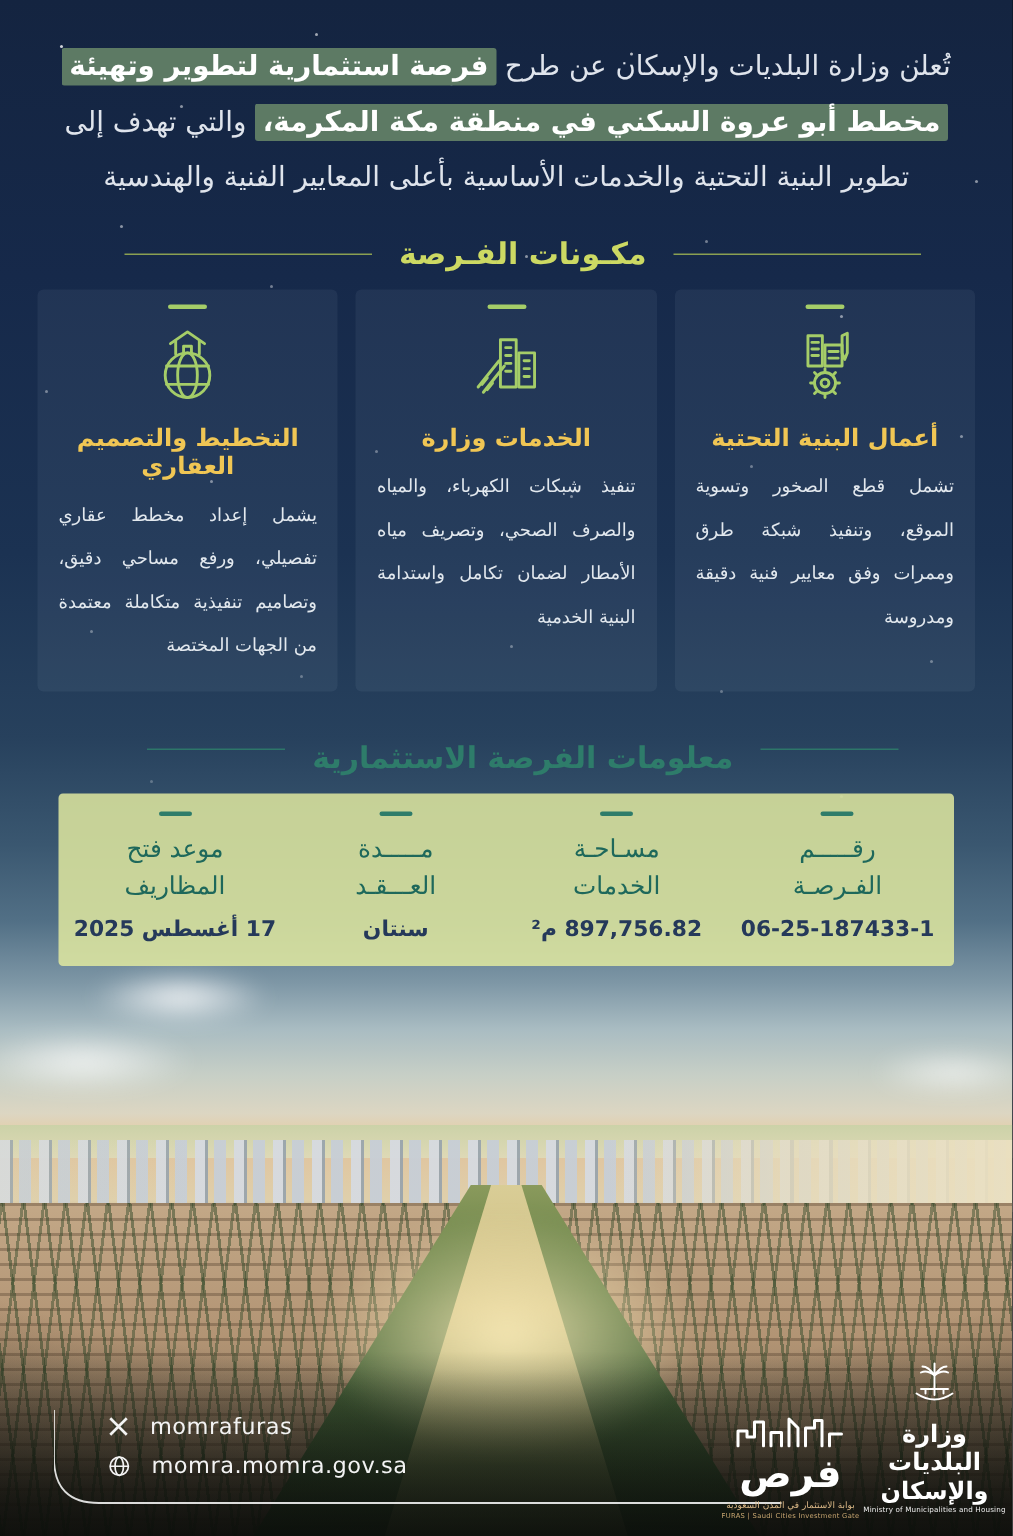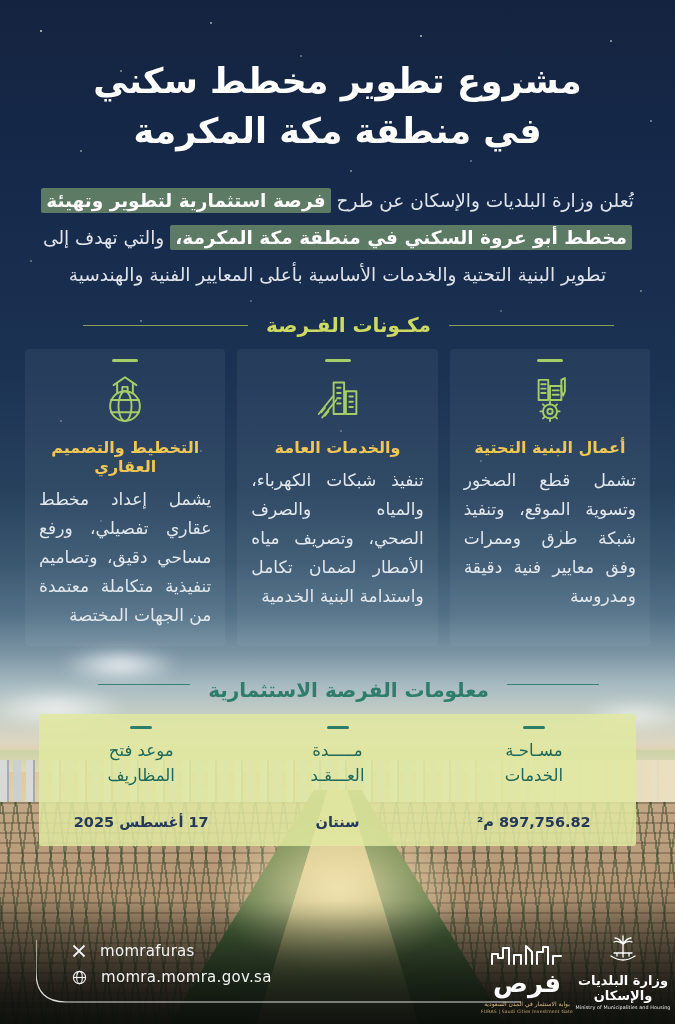--- a/index.html
+++ b/index.html
@@ -60,30 +60,30 @@
   .sec-head.teal h2 { color:#2e7c6a;margin-top:12px; }
   .sec-head.teal .rule { width:92px; background:#2e7c6a; opacity:.9; }
 
   
   .cards { position:relative; display:flex; gap:12px; padding:0 25px; margin-top:12px; }
   .card { flex:1; min-height:252px; background:rgba(226,240,248,.06);
     border-radius:4px; padding:8px 14px 16px; text-align:center; }
   .card .dash { width:26px; height:3px; background:#a5cd68; margin:2px auto 10px; border-radius:2px; }
   .card .icon { display:block; margin:0 auto; }
   .card h3 { font-size:16px; font-weight:bold; color:#f0c654; margin:10px 0 9px; }
-  .card p { font-size:17px; line-height:29px; color:#e2e8ee;
+  .card p { font-size:12px; line-height:29px; color:#e2e8ee;
     text-align:justify; text-align-last:right; direction:rtl; }
 
   
   .panel { position:relative; width:597px; margin:12px auto 0; display:flex;
     background:rgba(225,233,160,.85); border-radius:3px; padding:12px 4px 16px; }
   .info-col { flex:1; text-align:center; }
   .info-col .dash { width:22px; height:3px; background:#2e7c6a; margin:0 auto 9px; border-radius:2px; }
   .info-col .lbl { font-size:16.5px; font-weight:normal; color:#1e685b; line-height:25px; }
-  .info-col .val { font-size:14.5px; font-weight:bold; color:#25395a; margin-top:26px; }
+  .info-col .val { font-size:14.5px; font-weight:bold; color:#25395a; margin-top:9px; }
 
   
   .city { position:absolute; left:0; right:0; top:750px; height:274px; overflow:hidden; }
   .city .skyband { position:absolute; top:0; left:0; right:0; height:22px;
     background:linear-gradient(180deg,#ccd2a8,#ded9b6); }
   .city .towers { position:absolute; top:10px; left:0; right:0; height:48px;
     background:
       repeating-linear-gradient(90deg,
         rgba(214,218,224,.95) 0 7px, rgba(150,162,172,.9) 7px 9px,
         rgba(0,0,0,0) 9px 13px, rgba(199,206,214,.95) 13px 21px,
@@ -124,21 +124,21 @@
   .link-row.row2 { top:32px; }
 
   .furas { position:absolute; right:100px; bottom:10px; width:96px; text-align:center;
     color:#ffffff; direction:rtl; }
   .furas .name { font-size:26px; font-weight:bold; line-height:28px; }
   .furas .tag-ar { font-size:6px; color:#dcb988; margin-top:3px; }
   .furas .tag-en { font-size:4.5px; color:#c8a671; margin-top:2px; letter-spacing:.2px; }
 
   .ministry { position:absolute; right:2px; bottom:14px; width:100px; text-align:center;
     color:#ffffff; direction:rtl; }
-  .ministry .name-ar { font-size:13px; font-weight:bold; margin-top:4px; }
+  .ministry .name-ar { font-size:16px; font-weight:bold; margin-top:4px; }
   .ministry .name-en { font-size:4.8px; color:#eeeeee; margin-top:2px; letter-spacing:.1px; }
 </style>
 </head>
 <body>
 
 <div class="page">
 
   <div class="stars"></div>
   <div class="cloud c1"></div>
   <div class="cloud c2"></div>
@@ -146,26 +146,20 @@
 
   <div class="city">
     <div class="skyband"></div>
     <div class="towers"></div>
     <div class="housing"></div>
     <div class="park"></div>
     <div class="glow"></div>
     <div class="vignette"></div>
   </div>
 
-  <header class="title">
-    <h1>
-      <span>مشروع تطوير مخطط سكني</span><br>
-      <span>في منطقة مكة المكرمة</span>
-    </h1>
-  </header>
 
   <p class="intro"><span>تُعلن وزارة البلديات والإسكان عن طرح </span><mark>فرصة استثمارية لتطوير وتهيئة مخطط أبو عروة السكني في منطقة مكة المكرمة،</mark><span> والتي تهدف إلى تطوير البنية التحتية والخدمات الأساسية بأعلى المعايير الفنية والهندسية</span></p>
 
   <section>
     <div class="sec-head">
       <span class="rule"></span>
       <h2>مكـونات الفـرصة</h2>
       <span class="rule"></span>
     </div>
 
@@ -190,21 +184,21 @@
       <div class="card">
         <div class="dash"></div>
         <svg class="icon" width="56" height="56" viewBox="0 0 64 64" fill="none" stroke="#a5cd68" stroke-width="2.2" stroke-linecap="round" stroke-linejoin="round">
           <rect x="27" y="12" width="12" height="36"></rect>
           <path d="M31 18h4M31 24h4M31 30h4M31 36h4"></path>
           <rect x="41" y="22" width="12" height="26"></rect>
           <path d="M45 28h4M45 34h4M45 40h4"></path>
           <path d="M10 48L26 28M14 52l16-20"></path>
           <path d="M13 46l4-5M17 50l4-5"></path>
         </svg>
-        <h3>والخدمات العامة</h3>
+        <h3>الخدمات وزارة</h3>
         <p>تنفيذ شبكات الكهرباء، والمياه والصرف الصحي، وتصريف مياه الأمطار لضمان تكامل واستدامة البنية الخدمية</p>
       </div>
 
       <div class="card">
         <div class="dash"></div>
         <svg class="icon" width="56" height="56" viewBox="0 0 64 64" fill="none" stroke="#a5cd68" stroke-width="2.2" stroke-linecap="round" stroke-linejoin="round">
           <circle cx="32" cy="39" r="17"></circle>
           <ellipse cx="32" cy="39" rx="7.5" ry="17"></ellipse>
           <path d="M16 32h32M16 46h32"></path>
           <path d="M19 15L32 6l13 9"></path>
@@ -220,20 +214,28 @@
 
   <section>
     <div class="sec-head teal">
       <span class="rule"></span>
       <h2>معلومات الفرصة الاستثمارية</h2>
       <span class="rule"></span>
     </div>
 
     <div class="panel">
 
+      <div class="info-col">
+        <div class="dash"></div>
+        <div class="lbl">
+          <span>رقـــــم</span><br>
+          <span>الفـرصـة</span>
+        </div>
+        <div class="val" dir="ltr">06-25-187433-1</div>
+      </div>
 
       <div class="info-col">
         <div class="dash"></div>
         <div class="lbl">
           <span>مسـاحـة</span><br>
           <span>الخدمات</span>
         </div>
         <div class="val">897,756.82 م²</div>
       </div>
 

